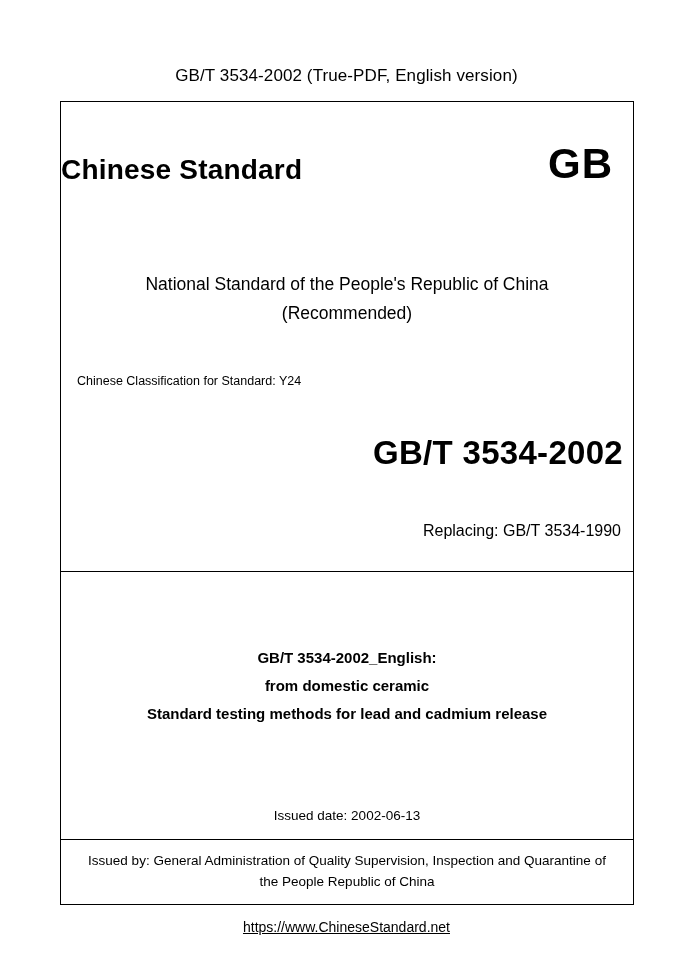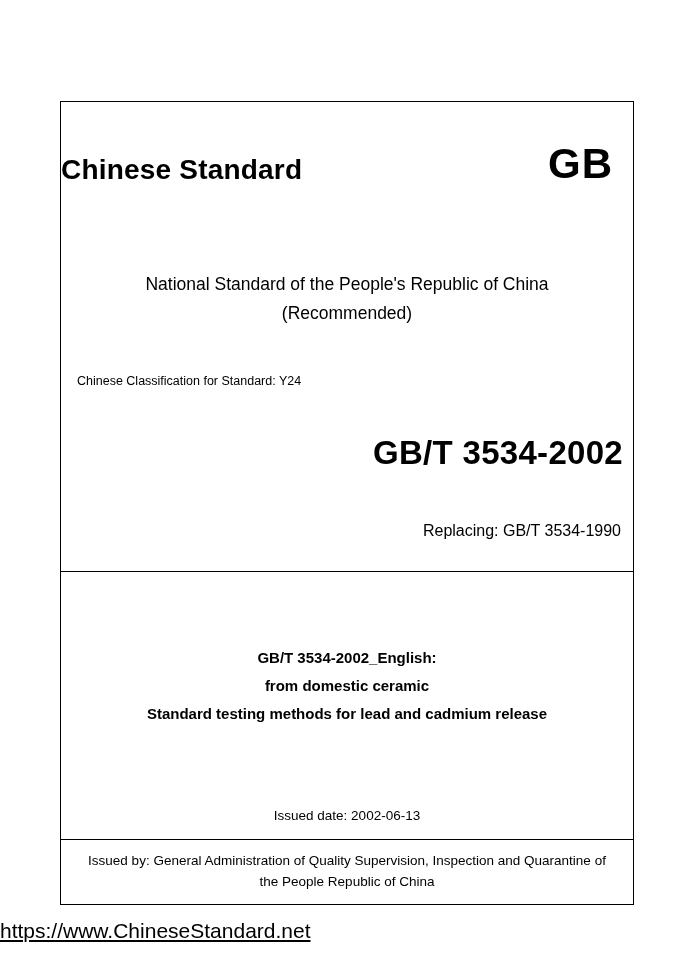--- a/index.html
+++ b/index.html
@@ -119,29 +119,31 @@
     padding: 10px 14px 12px 14px;
     text-align: center;
     font-size: 13.5px;
     line-height: 21px;
   }
   .site-link {
     position: absolute;
     left: 0;
     right: 0;
     top: 919px;
-    font-size: 21px;
+    text-align: center;
+    font-size: 14px;
     color: #000;
   }
 </style>
 </head>
 <body>
 
 <div class="page">
 
+  <div class="doc-header">GB/T 3534-2002 (True-PDF, English version)</div>
 
   <div class="cover-box">
 
     <div class="upper-section">
 
       <div class="title-row">
         <div class="main-title">Chinese Standard</div>
         <div class="gb-logo">GB</div>
       </div>
 

